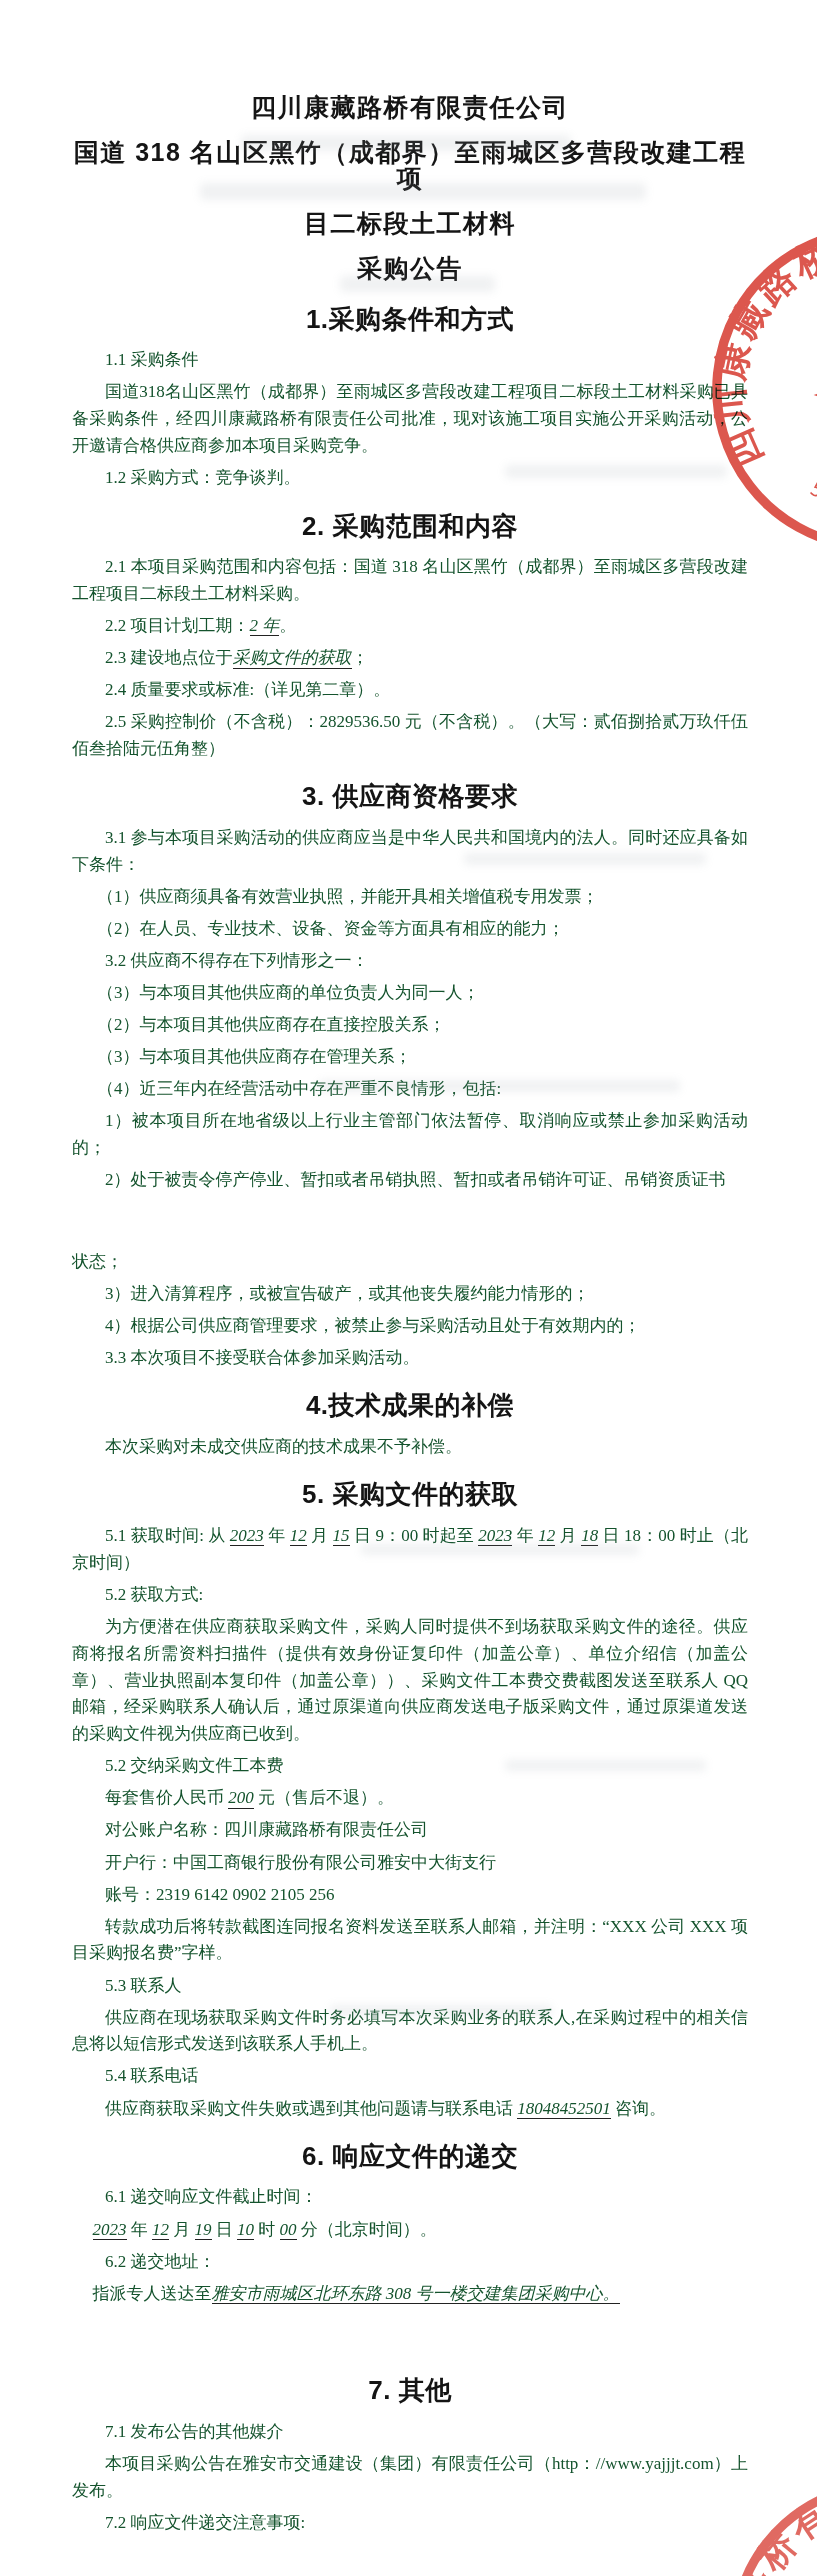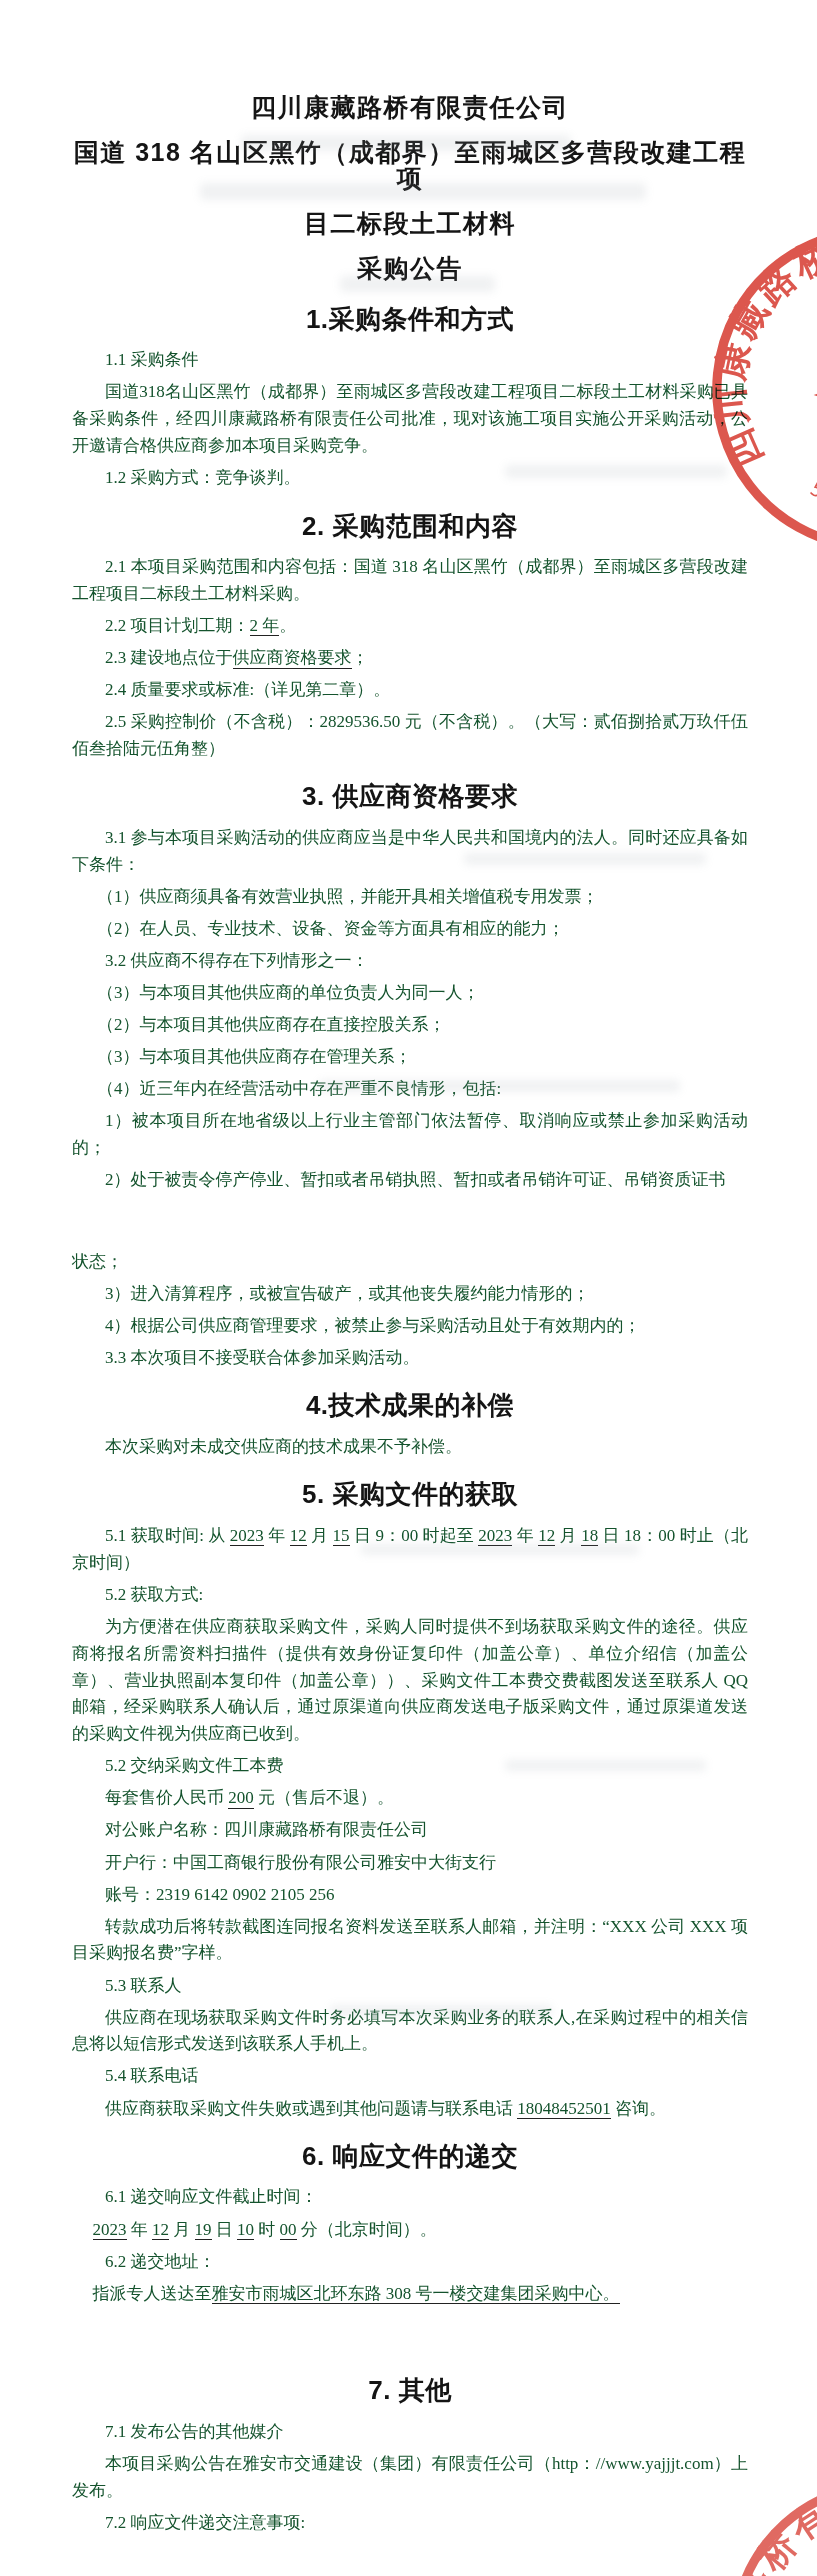--- a/index.html
+++ b/index.html
@@ -27,20 +27,21 @@
     margin:18.5px 0 12.4px 0;text-align:center;letter-spacing:0.5px;color:#141414;
   }
   .blk.p   {text-indent:33px;}
   .blk.sub {text-indent:33px;}
   .blk.li  {text-indent:25px;}
   .blk.cont{text-indent:20.6px;}
   .blk.cont0{text-indent:0;}
   .u{
     border-bottom:1.5px solid #222;
     padding-bottom:0.5px;
+    font-style:italic;
   }
   
   .stamp{position:absolute;mix-blend-mode:multiply;pointer-events:none;z-index:3;}
   .stamp svg{width:100%;height:100%;}
   #stamp-page1{width:340px;height:340px;left:705px;top:219px;transform:rotate(-16deg);opacity:.9;}
   #stamp-page3{width:330px;height:330px;left:722px;top:2473px;transform:rotate(-42deg);opacity:.8;}
   
   .ghost{position:absolute;background:#97a0a8;filter:blur(4.1px);opacity:.14;border-radius:4.1px;z-index:1;}
   .g1{left:241px;top:135px;width:330px;height:15.5px;}
   .g2{left:200px;top:183px;width:446px;height:16.5px;}
@@ -77,21 +78,21 @@
       </header>
 
     <section class="doc" id="doc-blocks">
         <div class="blk h1"><span>1.采购条件和方式</span></div>
         <div class="blk sub"><span>1.1 采购条件</span></div>
         <div class="blk p"><span>国道318名山区黑竹（成都界）至雨城区多营段改建工程项目二标段土工材料采购已具备采购条件，经四川康藏路桥有限责任公司批准，现对该施工项目实施公开采购活动，公开邀请合格供应商参加本项目采购竞争。</span></div>
         <div class="blk sub"><span>1.2 采购方式：竞争谈判。</span></div>
         <div class="blk h1"><span>2. 采购范围和内容</span></div>
         <div class="blk p"><span>2.1 本项目采购范围和内容包括：国道 318 名山区黑竹（成都界）至雨城区多营段改建工程项目二标段土工材料采购。</span></div>
         <div class="blk sub"><span>2.2 项目计划工期：</span><span class="u">2 年</span><span>。</span></div>
-        <div class="blk sub"><span>2.3 建设地点位于</span><span class="u">供应商资格要求</span><span>；</span></div>
+        <div class="blk sub"><span>2.3 建设地点位于</span><span class="u">采购文件的获取</span><span>；</span></div>
         <div class="blk sub"><span>2.4 质量要求或标准:（详见第二章）。</span></div>
         <div class="blk p"><span>2.5 采购控制价（不含税）：2829536.50 元（不含税）。（大写：贰佰捌拾贰万玖仟伍佰叁拾陆元伍角整）</span></div>
         <div class="blk h1"><span>3.  供应商资格要求</span></div>
         <div class="blk p"><span>3.1 参与本项目采购活动的供应商应当是中华人民共和国境内的法人。同时还应具备如下条件：</span></div>
         <div class="blk li"><span>（1）供应商须具备有效营业执照，并能开具相关增值税专用发票；</span></div>
         <div class="blk li"><span>（2）在人员、专业技术、设备、资金等方面具有相应的能力；</span></div>
         <div class="blk sub"><span>3.2 供应商不得存在下列情形之一：</span></div>
         <div class="blk li"><span>（3）与本项目其他供应商的单位负责人为同一人；</span></div>
         <div class="blk li"><span>（2）与本项目其他供应商存在直接控股关系；</span></div>
         <div class="blk li"><span>（3）与本项目其他供应商存在管理关系；</span></div>

